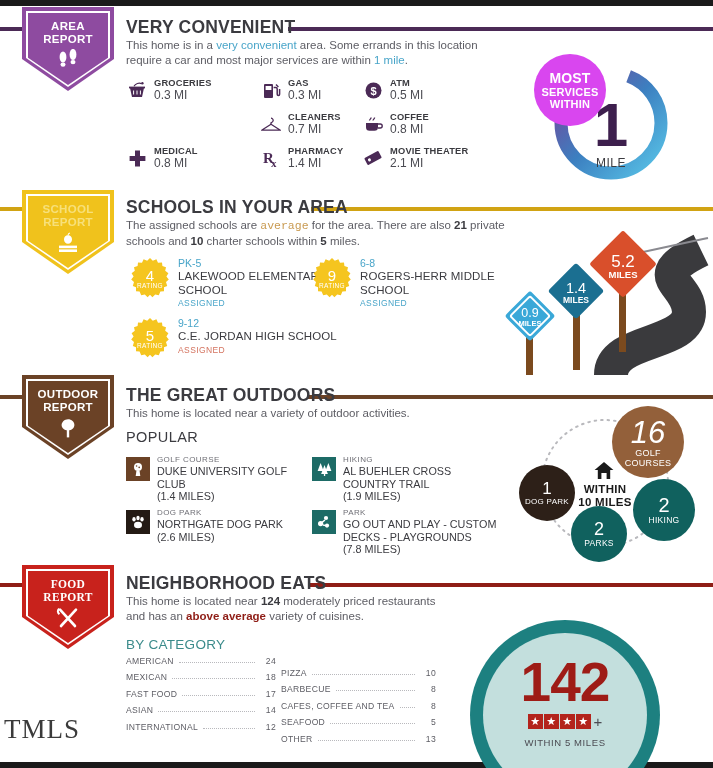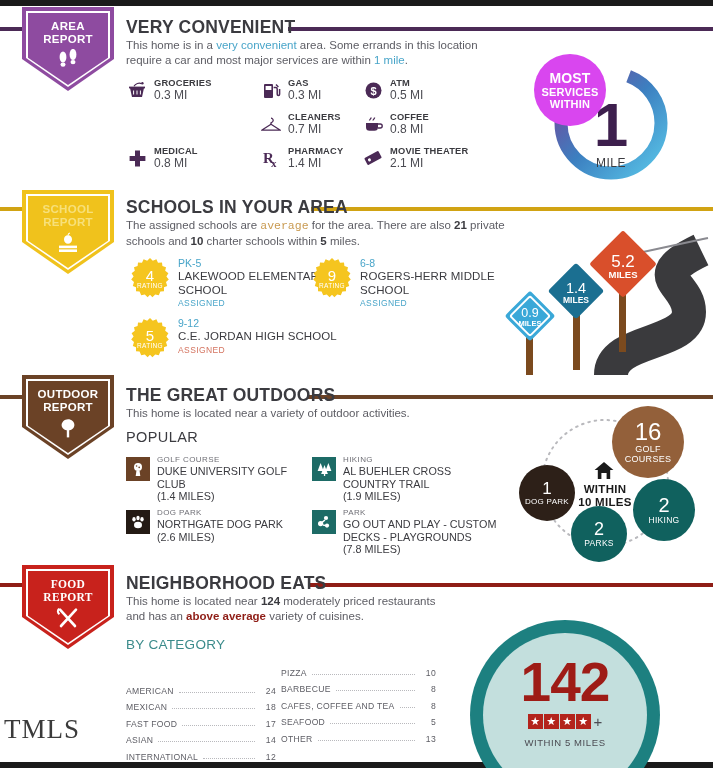--- a/index.html
+++ b/index.html
@@ -451,21 +451,21 @@
         <div class="onm">GO OUT AND PLAY - CUSTOM DECKS - PLAYGROUNDS</div>
         <div class="onm">(7.8 MILES)</div>
       </div>
     </div>
 
     <div style="position:absolute;left:505px;top:28px;width:200px;height:160px;">
       <svg width="200" height="160" viewBox="0 0 200 160" style="position:absolute;left:0;top:0;">
         <circle cx="100" cy="80" r="63" fill="none" stroke="#b9b9bd" stroke-width="2" stroke-dasharray="1.5 5" stroke-linecap="round"></circle>
       </svg>
       <div class="bub" style="left:107px;top:3px;width:72px;height:72px;background:#93603a;">
-        <span class="bn" style="font-size:24px;">16</span>
+        <span class="bn" style="font-size:31px;font-style:italic;">16</span>
         <span class="bl" style="font-size:9px;width:60px;">GOLF COURSES</span>
       </div>
       <div class="bub" style="left:14px;top:62px;width:56px;height:56px;background:#2d2018;">
         <span class="bn" style="font-size:17px;">1</span>
         <span class="bl" style="font-size:8px;width:46px;">DOG PARK</span>
       </div>
       <div class="bub" style="left:128px;top:76px;width:62px;height:62px;background:#10615e;">
         <span class="bn" style="font-size:20px;">2</span>
         <span class="bl" style="font-size:8.5px;width:52px;">HIKING</span>
       </div>
@@ -509,21 +509,21 @@
       </div>
     </div>
 
     <div class="sec-title" style="left:126px;top:8px;">NEIGHBORHOOD EATS</div>
     <div class="sec-desc" style="left:126px;top:29px;width:330px;">
       <span>This home is located near </span><span class="em-dark">124</span><span> moderately priced restaurants and has an </span><span class="em-red">above average</span><span> variety of cuisines.</span>
     </div>
 
     <div class="bycat" style="left:126px;top:72px;">BY CATEGORY</div>
 
-    <div class="catcol" style="left:126px;top:114px;">
+    <div class="catcol" style="left:126px;top:84px;">
       <div class="catrow">
           <span class="cname">AMERICAN</span>
           <span class="dots"></span>
           <span class="cval">24</span>
         </div>
       <div class="catrow">
           <span class="cname">MEXICAN</span>
           <span class="dots"></span>
           <span class="cval">18</span>
         </div>

